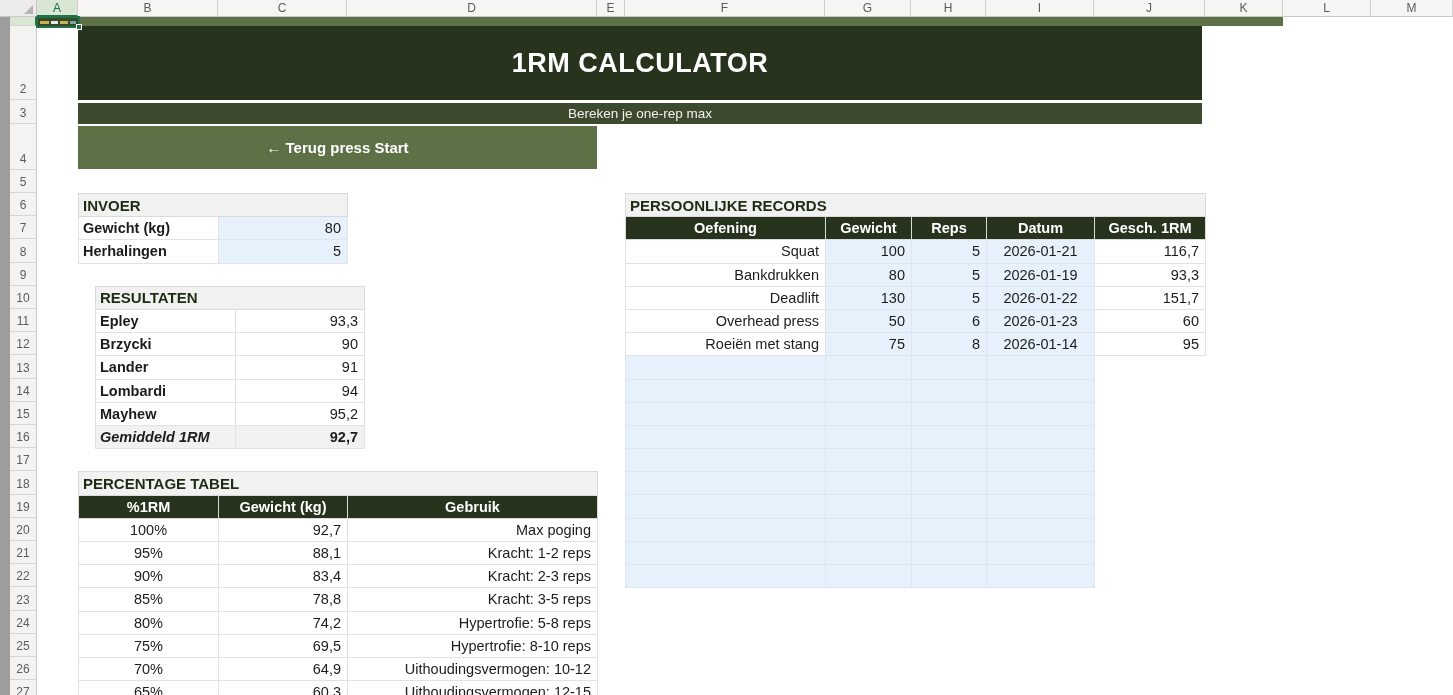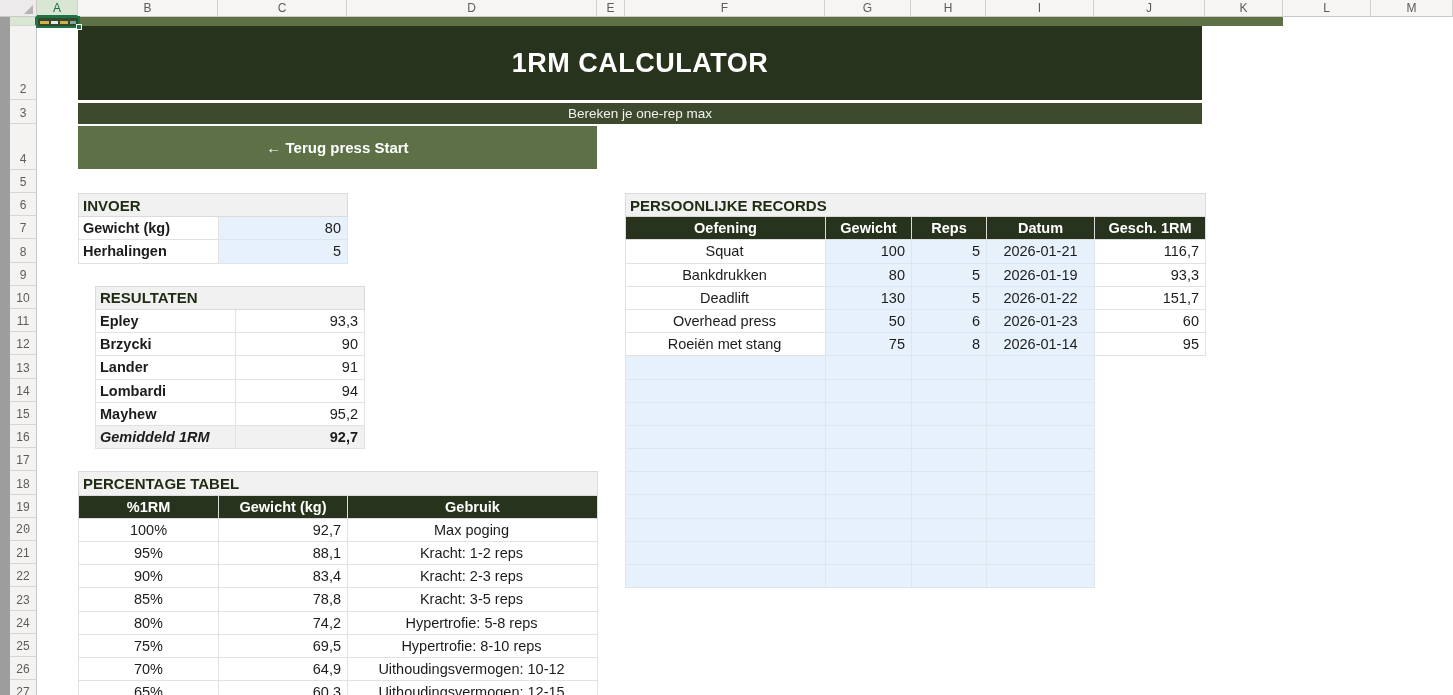--- a/index.html
+++ b/index.html
@@ -40,21 +40,21 @@
 
   
   table{border-collapse:collapse;table-layout:fixed;position:absolute;font-size:14.5px;color:#1c1c1c;}
   td{height:23.2px;box-sizing:border-box;border:1px solid var(--bord);padding:0 6px;overflow:hidden;white-space:nowrap;}
   td.sect{background:var(--gray);border-color:#dadada;font-weight:bold;color:#1e2c13;font-size:15px;padding-left:4px;}
   td.hdr{background:var(--dark);color:#fff;font-weight:bold;text-align:center;border-color:#dcdcdc;}
   td.lbl{font-weight:bold;padding-left:4px;}
   td.val{text-align:right;}
   td.blue{background:var(--blue);border-color:#dde6ef;}
   td.ctr{text-align:center;}
-  td.lft{text-align:center;padding-left:4px;}
+  td.lft{text-align:right;padding-left:4px;}
   td.totl{background:var(--gray);font-weight:bold;padding-left:4px;font-style:italic;}
   td.totv{background:var(--gray);font-weight:bold;text-align:right;}
   td.plain{border:none;background:#fff;}
   #tbl-invoer{left:78px;top:193px;}
   #tbl-resultaten{left:95px;top:285.8px;}
   #tbl-percentage{left:78px;top:471.4px;}
   #tbl-records{left:625px;top:193px;}
 </style>
 </head>
 <body>
@@ -92,21 +92,21 @@
       <div class="rowheader" style="top: 268.8px; height: 23.2px;">10</div>
       <div class="rowheader" style="top: 292px; height: 23.2px;">11</div>
       <div class="rowheader" style="top: 315.2px; height: 23.2px;">12</div>
       <div class="rowheader" style="top: 338.4px; height: 23.2px;">13</div>
       <div class="rowheader" style="top: 361.6px; height: 23.2px;">14</div>
       <div class="rowheader" style="top: 384.8px; height: 23.2px;">15</div>
       <div class="rowheader" style="top: 408px; height: 23.2px;">16</div>
       <div class="rowheader" style="top: 431.2px; height: 23.2px;">17</div>
       <div class="rowheader" style="top: 454.4px; height: 23.2px;">18</div>
       <div class="rowheader" style="top: 477.6px; height: 23.2px;">19</div>
-      <div class="rowheader" style="top: 500.8px; height: 23.2px; font-family: Liberation Mono, monospace;">20</div>
+      <div class="rowheader" style="top: 500.8px; height: 23.2px;">20</div>
       <div class="rowheader" style="top: 524px; height: 23.2px;">21</div>
       <div class="rowheader" style="top: 547.2px; height: 23.2px;">22</div>
       <div class="rowheader" style="top: 570.4px; height: 23.2px;">23</div>
       <div class="rowheader" style="top: 593.6px; height: 23.2px;">24</div>
       <div class="rowheader" style="top: 616.8px; height: 23.2px;">25</div>
       <div class="rowheader" style="top: 640px; height: 23.2px;">26</div>
       <div class="rowheader" style="top: 663.2px; height: 23.2px;">27</div>
     </div>
   <div class="leftstrip"></div>
 

